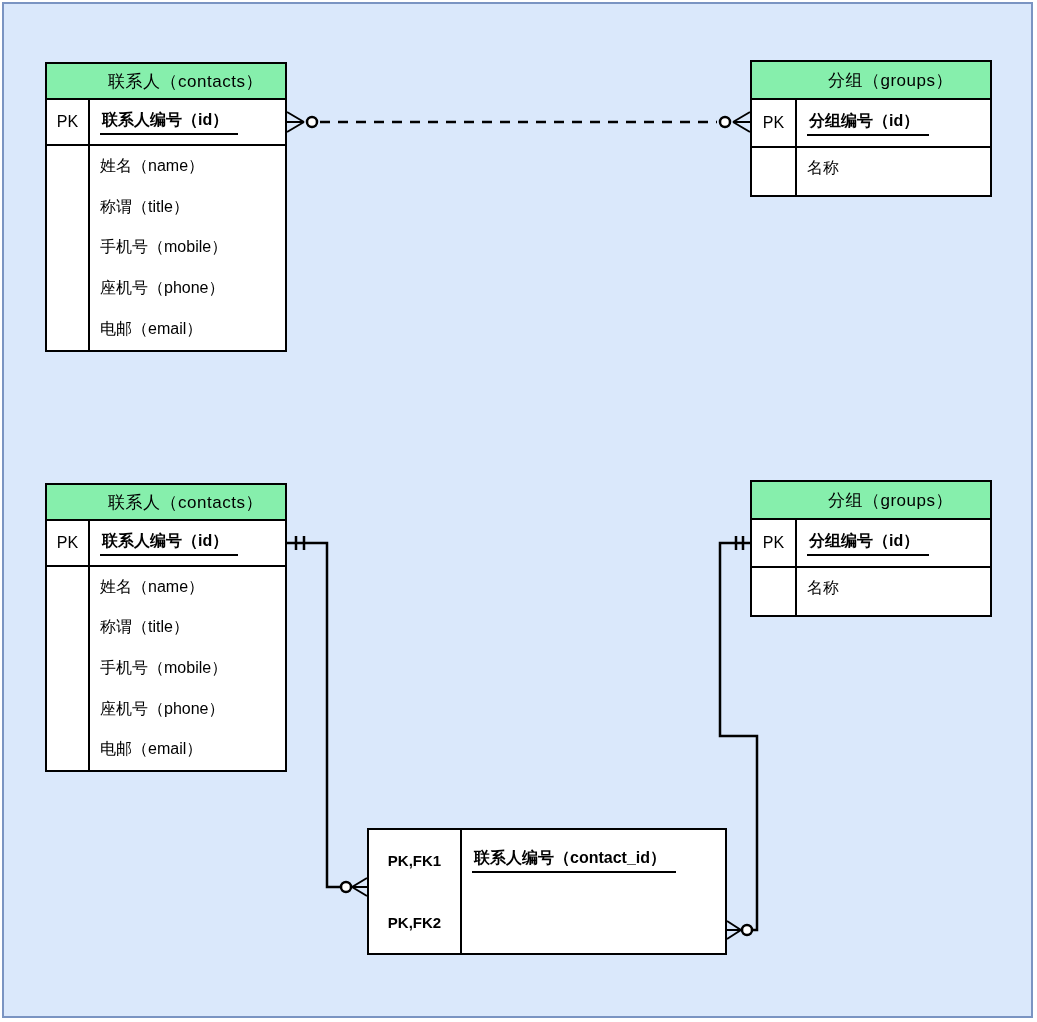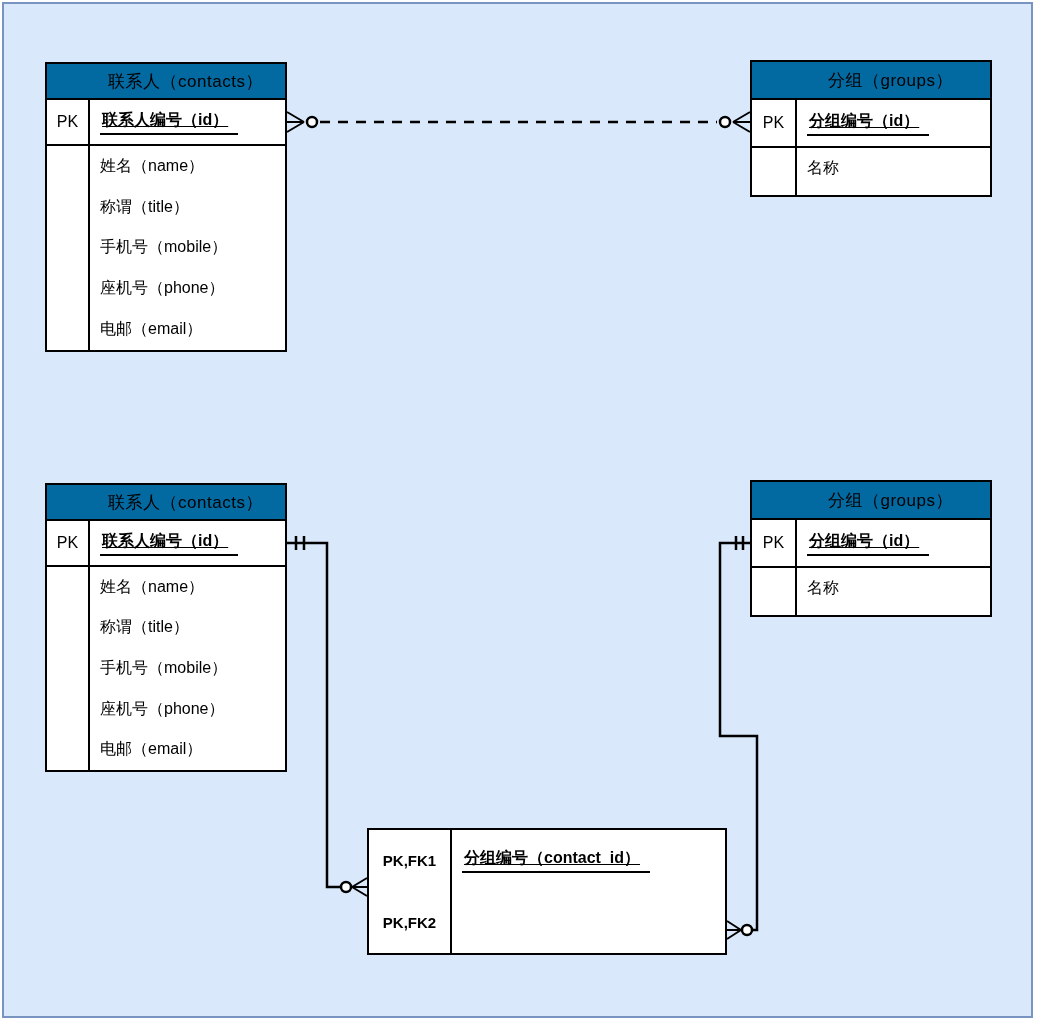--- a/index.html
+++ b/index.html
@@ -26,21 +26,21 @@
   .entity{
     position:absolute;
     background:#ffffff;
     border:2px solid #000;
     box-sizing:border-box;
     display:flex;
     flex-direction:column;
   }
   .etitle{
     flex:none;
-    background:#0369a1;
+    background:#86efac;
     border-bottom:2px solid #000;
     box-sizing:border-box;
     display:flex;align-items:center;justify-content:center;
     font-size:17px;
     letter-spacing:0.5px;
     white-space:nowrap;
     padding-left:39px;
   }
   .erow{
     display:flex;
@@ -58,29 +58,29 @@
     white-space:nowrap;
   }
   .ekey.fk{font-weight:bold;font-size:15px;}
   .eattr{
     flex:1;
     display:flex;align-items:center;
     padding-left:10px;
     font-size:16px;
     white-space:nowrap;
   }
-  .eattr.pk{font-weight:bold;text-decoration:underline;}
+  .eattr.pk{font-weight:bold;}
   .u{
     border-bottom:2px solid #000;
     padding:0 10px 2px 2px;
     display:inline-block;
   }
   .kw43{width:43px;}
   .kw45{width:45px;}
-  .kw83{width:83px;}
+  .kw83{width:93px;}
 </style>
 </head>
 <body>
 
 <div id="root">
   <div class="canvas"></div>
 
   <svg class="wires" viewBox="0 0 1037 1022">
 
     <g stroke="#000" fill="none">
@@ -191,20 +191,20 @@
     <div class="erow flex1">
       <div class="ekey kw45"></div>
       <div class="eattr" style="align-items:flex-start;padding-top:10px">名称</div>
     </div>
   </div>
 
   <div class="entity" style="left:367px;top:828px;width:360px;height:127px">
     <div class="erow flex1">
       <div class="ekey fk kw83">PK,FK1</div>
       <div class="eattr pk">
-          <span class="u">分组编号（contact_id）</span>
+          <span class="u">联系人编号（contact_id）</span>
         </div>
     </div>
     <div class="erow flex1">
       <div class="ekey fk kw83">PK,FK2</div>
     </div>
   </div>
 </div>
 
 </body></html>

